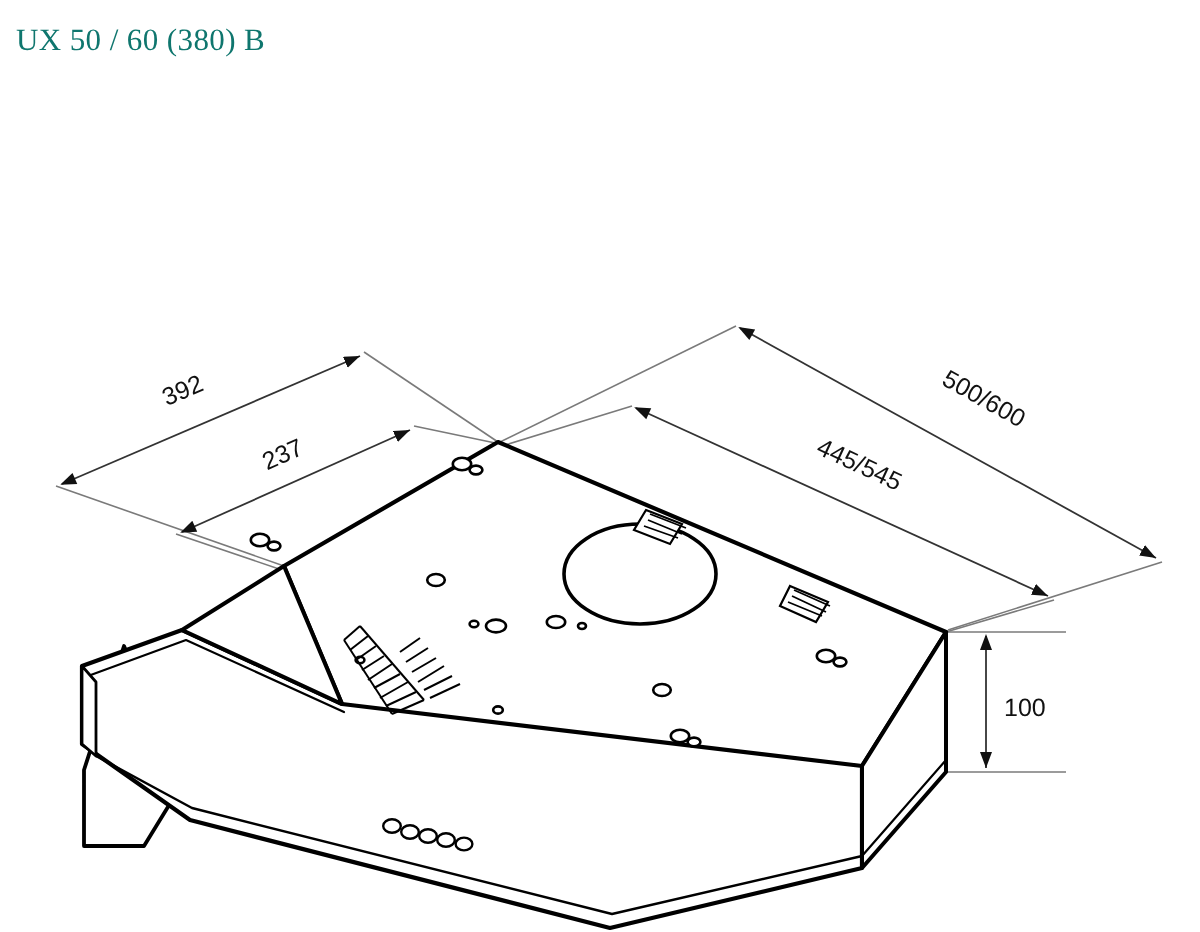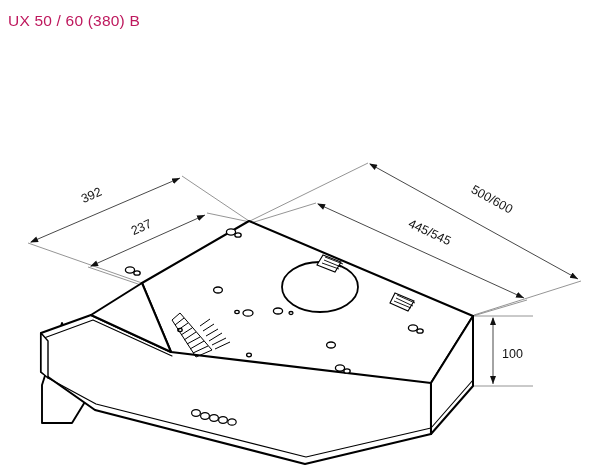--- a/index.html
+++ b/index.html
@@ -18,23 +18,24 @@
     position: relative;
     width: 600px;
     height: 466px;
     background: #ffffff;
   }
   #title {
     position: absolute;
     left: 8px;
     top: 12px;
     font-size: 15.5px;
-    color: #be185d;
+    color: #0f766e;
     letter-spacing: 0.2px;
     white-space: nowrap;
+    font-family: Liberation Serif, serif;
   }
   #drawing {
     position: absolute;
     left: 0;
     top: 0;
     width: 600px;
     height: 466px;
   }
   .dim-text {
     font-family: "Liberation Sans", sans-serif;

